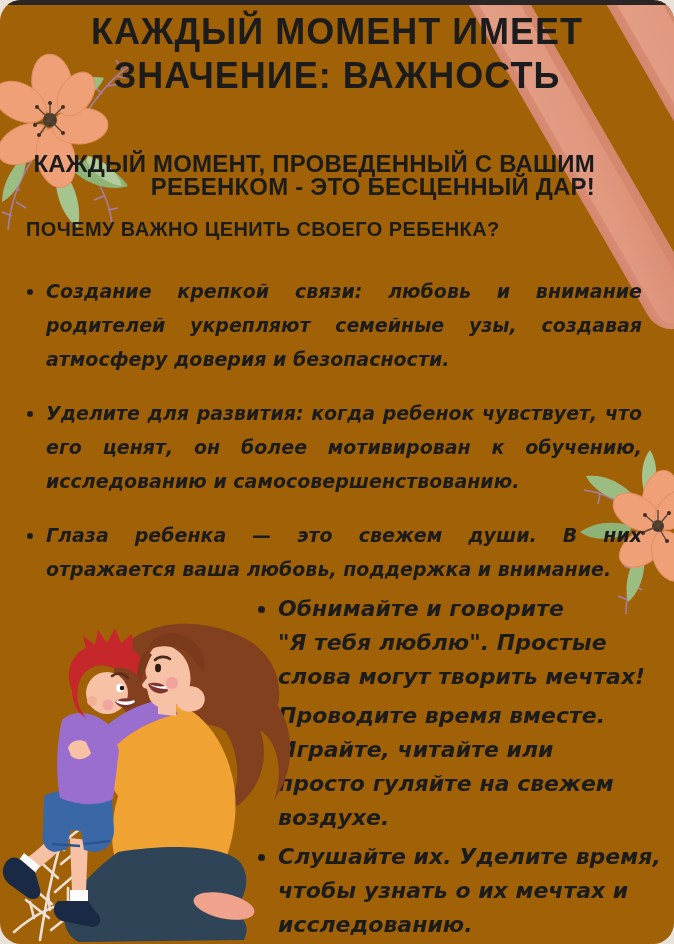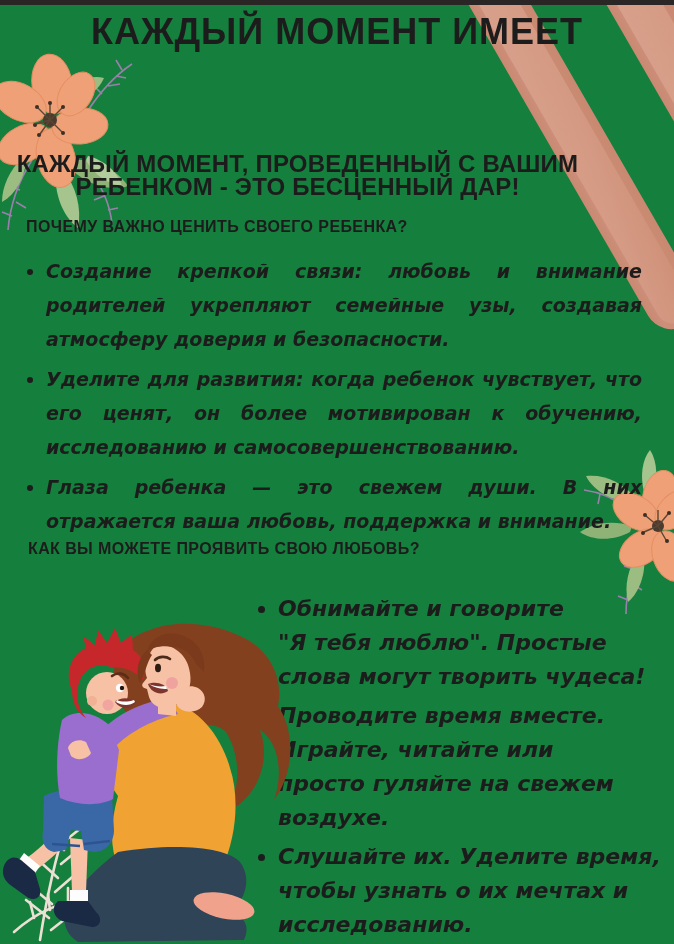--- a/index.html
+++ b/index.html
@@ -1,23 +1,24 @@
 <!DOCTYPE html>
 <html><head>
 <meta charset="utf-8">
 <style>
   * { margin:0; padding:0; box-sizing:border-box; }
   html,body { background:#e9e2db; }
   .poster {
     position:relative;
     width:674px; height:944px;
-    background:#15803d;
+    background:#a16207;
     overflow:hidden;
     font-family:"Liberation Sans", sans-serif;
     color:#1c1c1c;
+    border-radius:21px;
   }
   .topbar {
     position:absolute; left:0; top:0; width:674px; height:5px;
     background:#2b2626; z-index:5;
   }
   
   .brush {
     position:absolute; border-radius:30px;
     background:linear-gradient(90deg,#d98a76,#dd9180 18%,#d98a76);
     opacity:.92; z-index:0;
@@ -33,39 +34,39 @@
   .deco-svg { position:absolute; z-index:1; }
   
   .title {
     position:absolute; left:0; top:10px; width:674px;
     text-align:center; z-index:2;
     font-weight:800; font-size:36px; line-height:44px; letter-spacing:1px;
   }
   .title div { white-space:nowrap; }
   .subtitle {
     position:absolute; left:0; top:152px; width:595px;
-    text-align:center; z-index:2;
+    text-align:right; z-index:2;
     font-weight:800; font-size:24px; line-height:23px; letter-spacing:0.2px;
   }
   .subtitle div { white-space:nowrap; }
   .sec-heading {
     position:absolute; z-index:2;
-    font-weight:800; font-size:16px; letter-spacing:0.4px; white-space:nowrap;
+    font-weight:800; font-size:20px; letter-spacing:0.4px; white-space:nowrap;
   }
   .heading-why { left:26px; top:218px; }
   .heading-how { left:28px; top:540px; }
   
   ul.why-list {
     position:absolute; left:26px; top:254px; width:616px;
     list-style:disc outside; padding-left:20px; z-index:2;
     font-family:"DejaVu Sans", sans-serif;
     font-style:italic; font-weight:bold;
     font-size:19px; line-height:34px;
   }
-  ul.why-list li { text-align:justify; margin-bottom:6px; }
+  ul.why-list li { text-align:justify; margin-bottom:6px;margin-top:20px; }
   ul.how-list {
     position:absolute; left:252px; top:592px; width:420px;
     list-style:disc outside; padding-left:26px; z-index:2;
     font-family:"DejaVu Sans", sans-serif;
     font-style:italic; font-weight:bold;
     font-size:22px; line-height:34px;
   }
   ul.how-list li { white-space:pre-line; margin-bottom:5px; }
   .illustration { position:absolute; left:0; top:600px; z-index:2; }
 </style>
@@ -139,39 +140,39 @@
       </g>
       <circle cx="95" cy="63" r="2" fill="#3d2f24"></circle>
         <circle cx="71" cy="65" r="2" fill="#3d2f24"></circle>
       <circle cx="69" cy="83" r="2" fill="#3d2f24"></circle>
         <circle cx="93" cy="91" r="2" fill="#3d2f24"></circle>
     </g>
   </svg>
 
   <div class="title">
     <div>КАЖДЫЙ МОМЕНТ ИМЕЕТ</div>
+    <div>ЗНАЧЕНИЕ: ВАЖНОСТЬ</div>
   </div>
 
   <div class="subtitle">
     <div>КАЖДЫЙ МОМЕНТ, ПРОВЕДЕННЫЙ С ВАШИМ</div>
     <div>РЕБЕНКОМ - ЭТО БЕСЦЕННЫЙ ДАР!</div>
   </div>
 
   <div class="sec-heading heading-why">ПОЧЕМУ ВАЖНО ЦЕНИТЬ СВОЕГО РЕБЕНКА?</div>
   <ul class="why-list">
     <li>Создание крепкой связи: любовь и внимание родителей укрепляют семейные узы, создавая атмосферу доверия и безопасности.</li>
     <li>Уделите для развития: когда ребенок чувствует, что его ценят, он более мотивирован к обучению, исследованию и самосовершенствованию.</li>
     <li>Глаза ребенка — это свежем души. В них отражается ваша любовь, поддержка и внимание.</li>
   </ul>
 
-  <div class="sec-heading heading-how">КАК ВЫ МОЖЕТЕ ПРОЯВИТЬ СВОЮ ЛЮБОВЬ?</div>
   <ul class="how-list">
     <li>Обнимайте и говорите
 "Я тебя люблю". Простые
-слова могут творить чудеса!</li>
+слова могут творить мечтах!</li>
     <li>Проводите время вместе.
 Играйте, читайте или
 просто гуляйте на свежем
 воздухе.</li>
     <li>Слушайте их. Уделите время,
 чтобы узнать о их мечтах и
 исследованию.</li>
   </ul>
 
   <svg class="illustration" width="300" height="344" viewBox="0 0 300 344">

